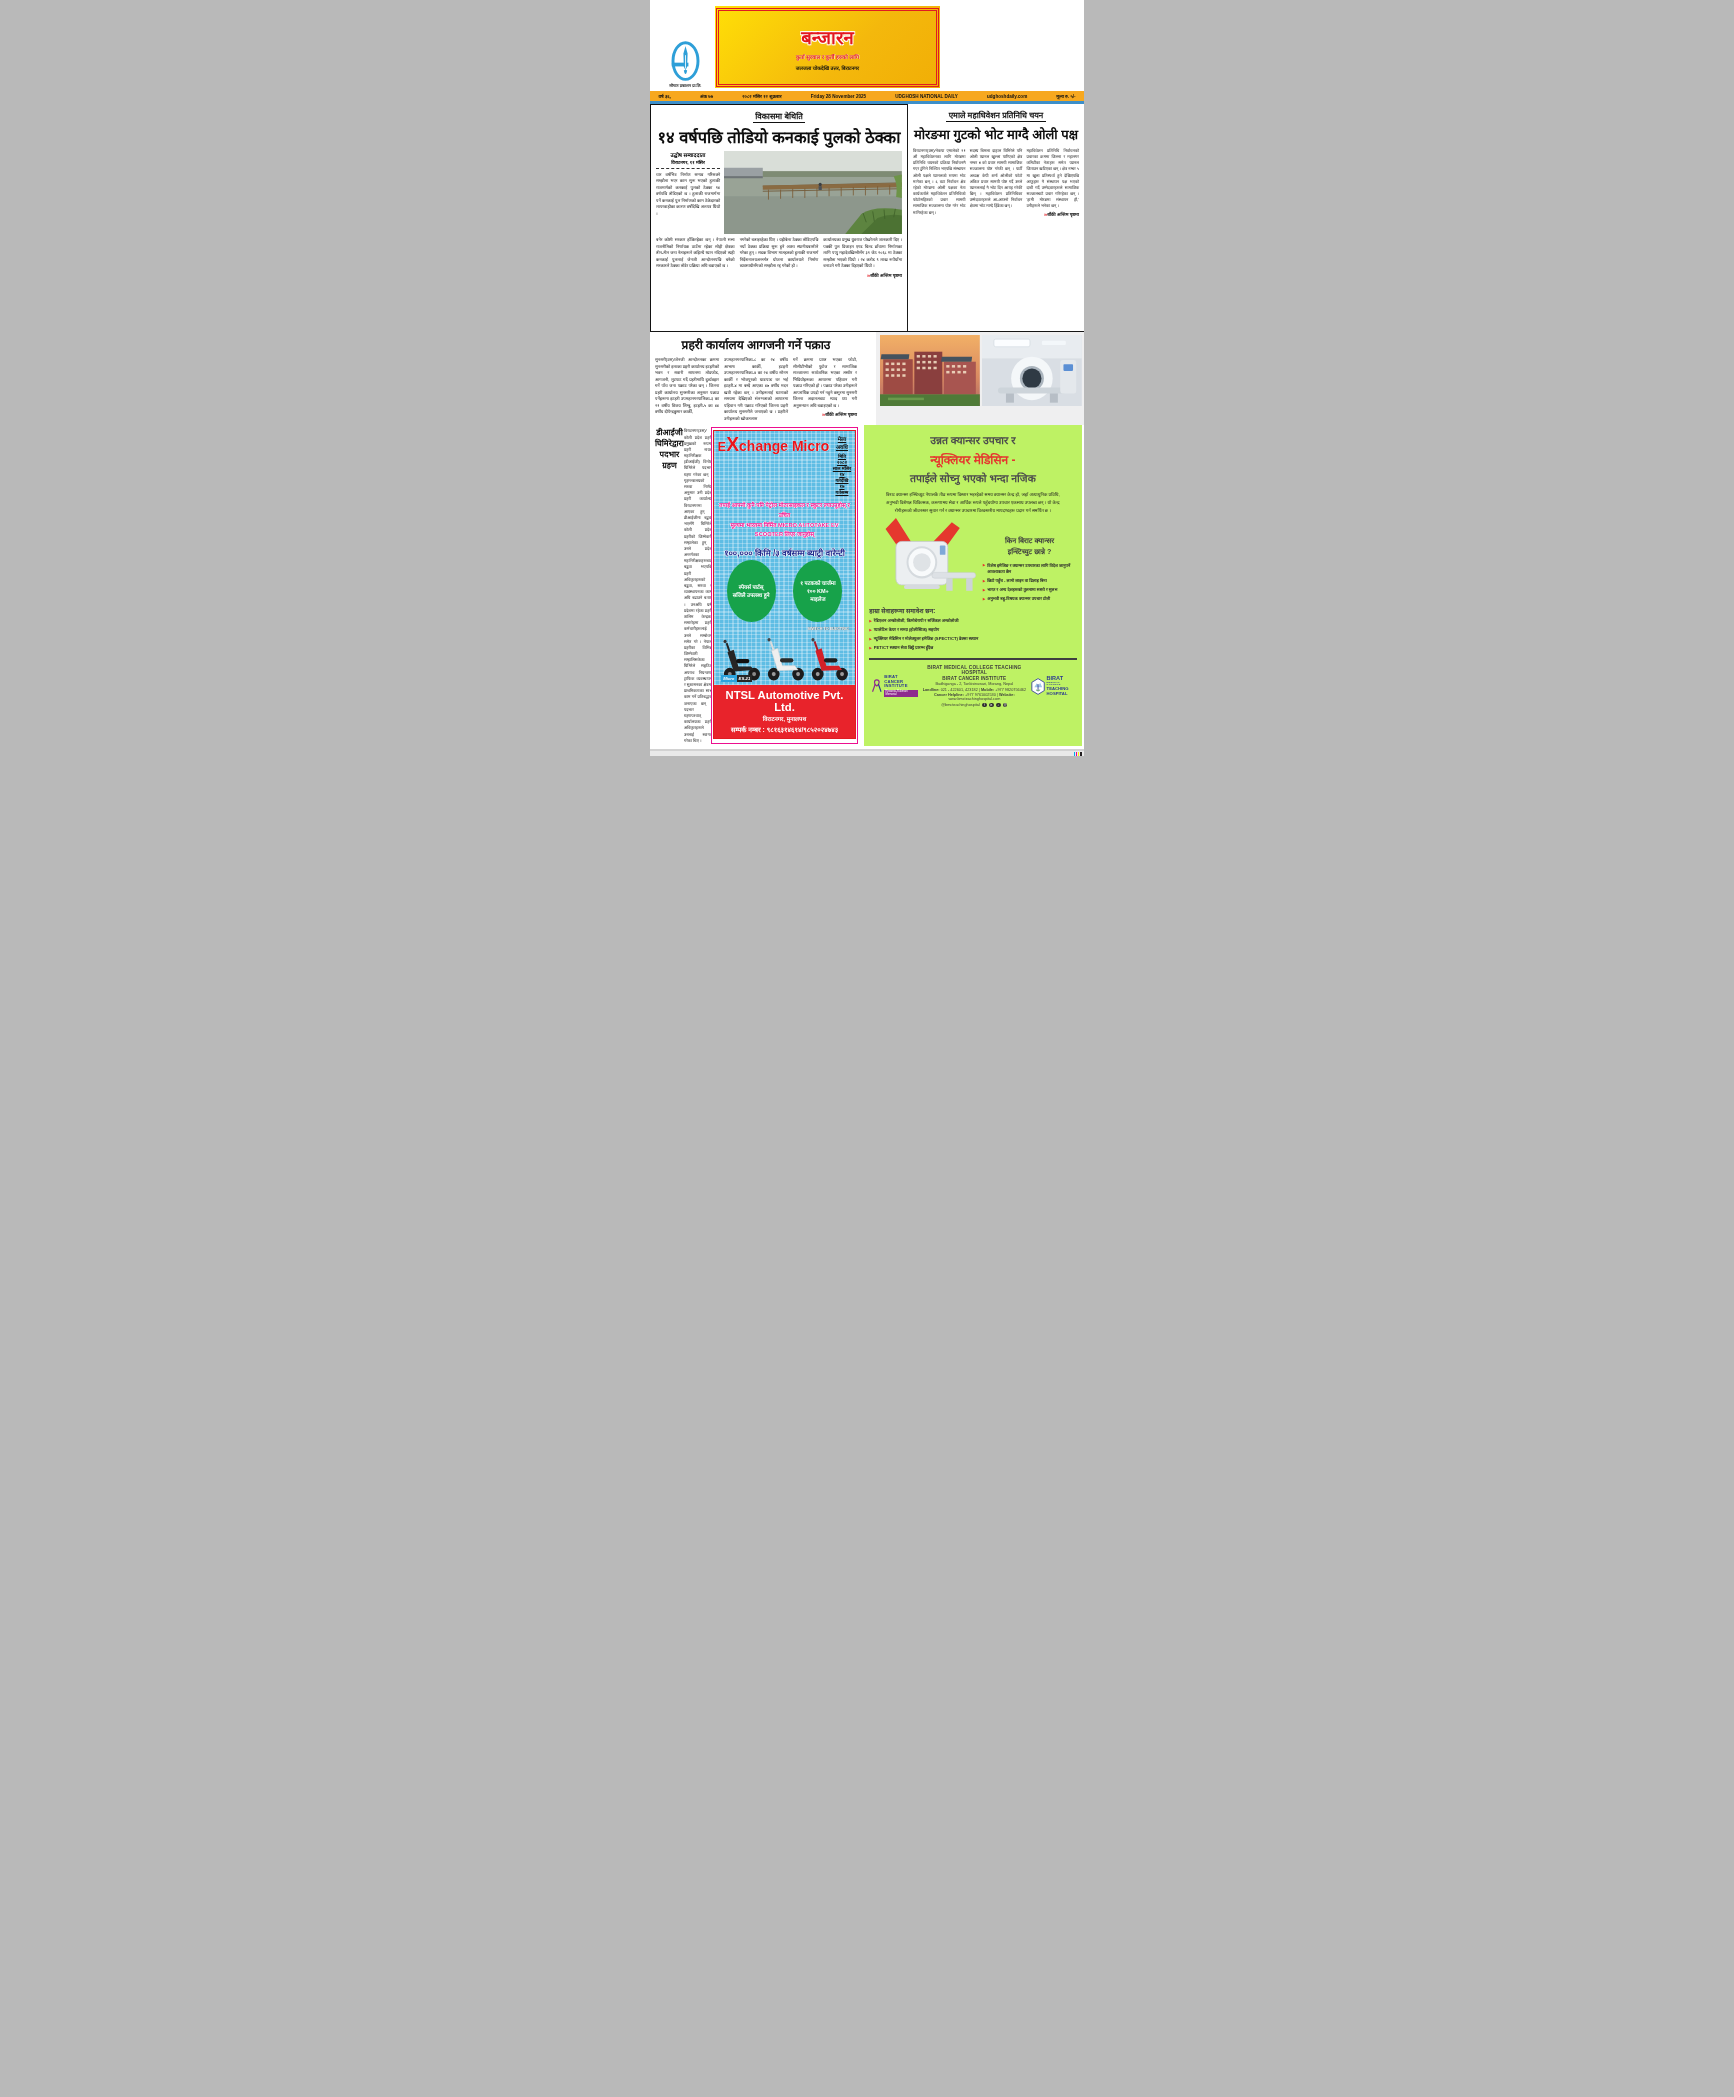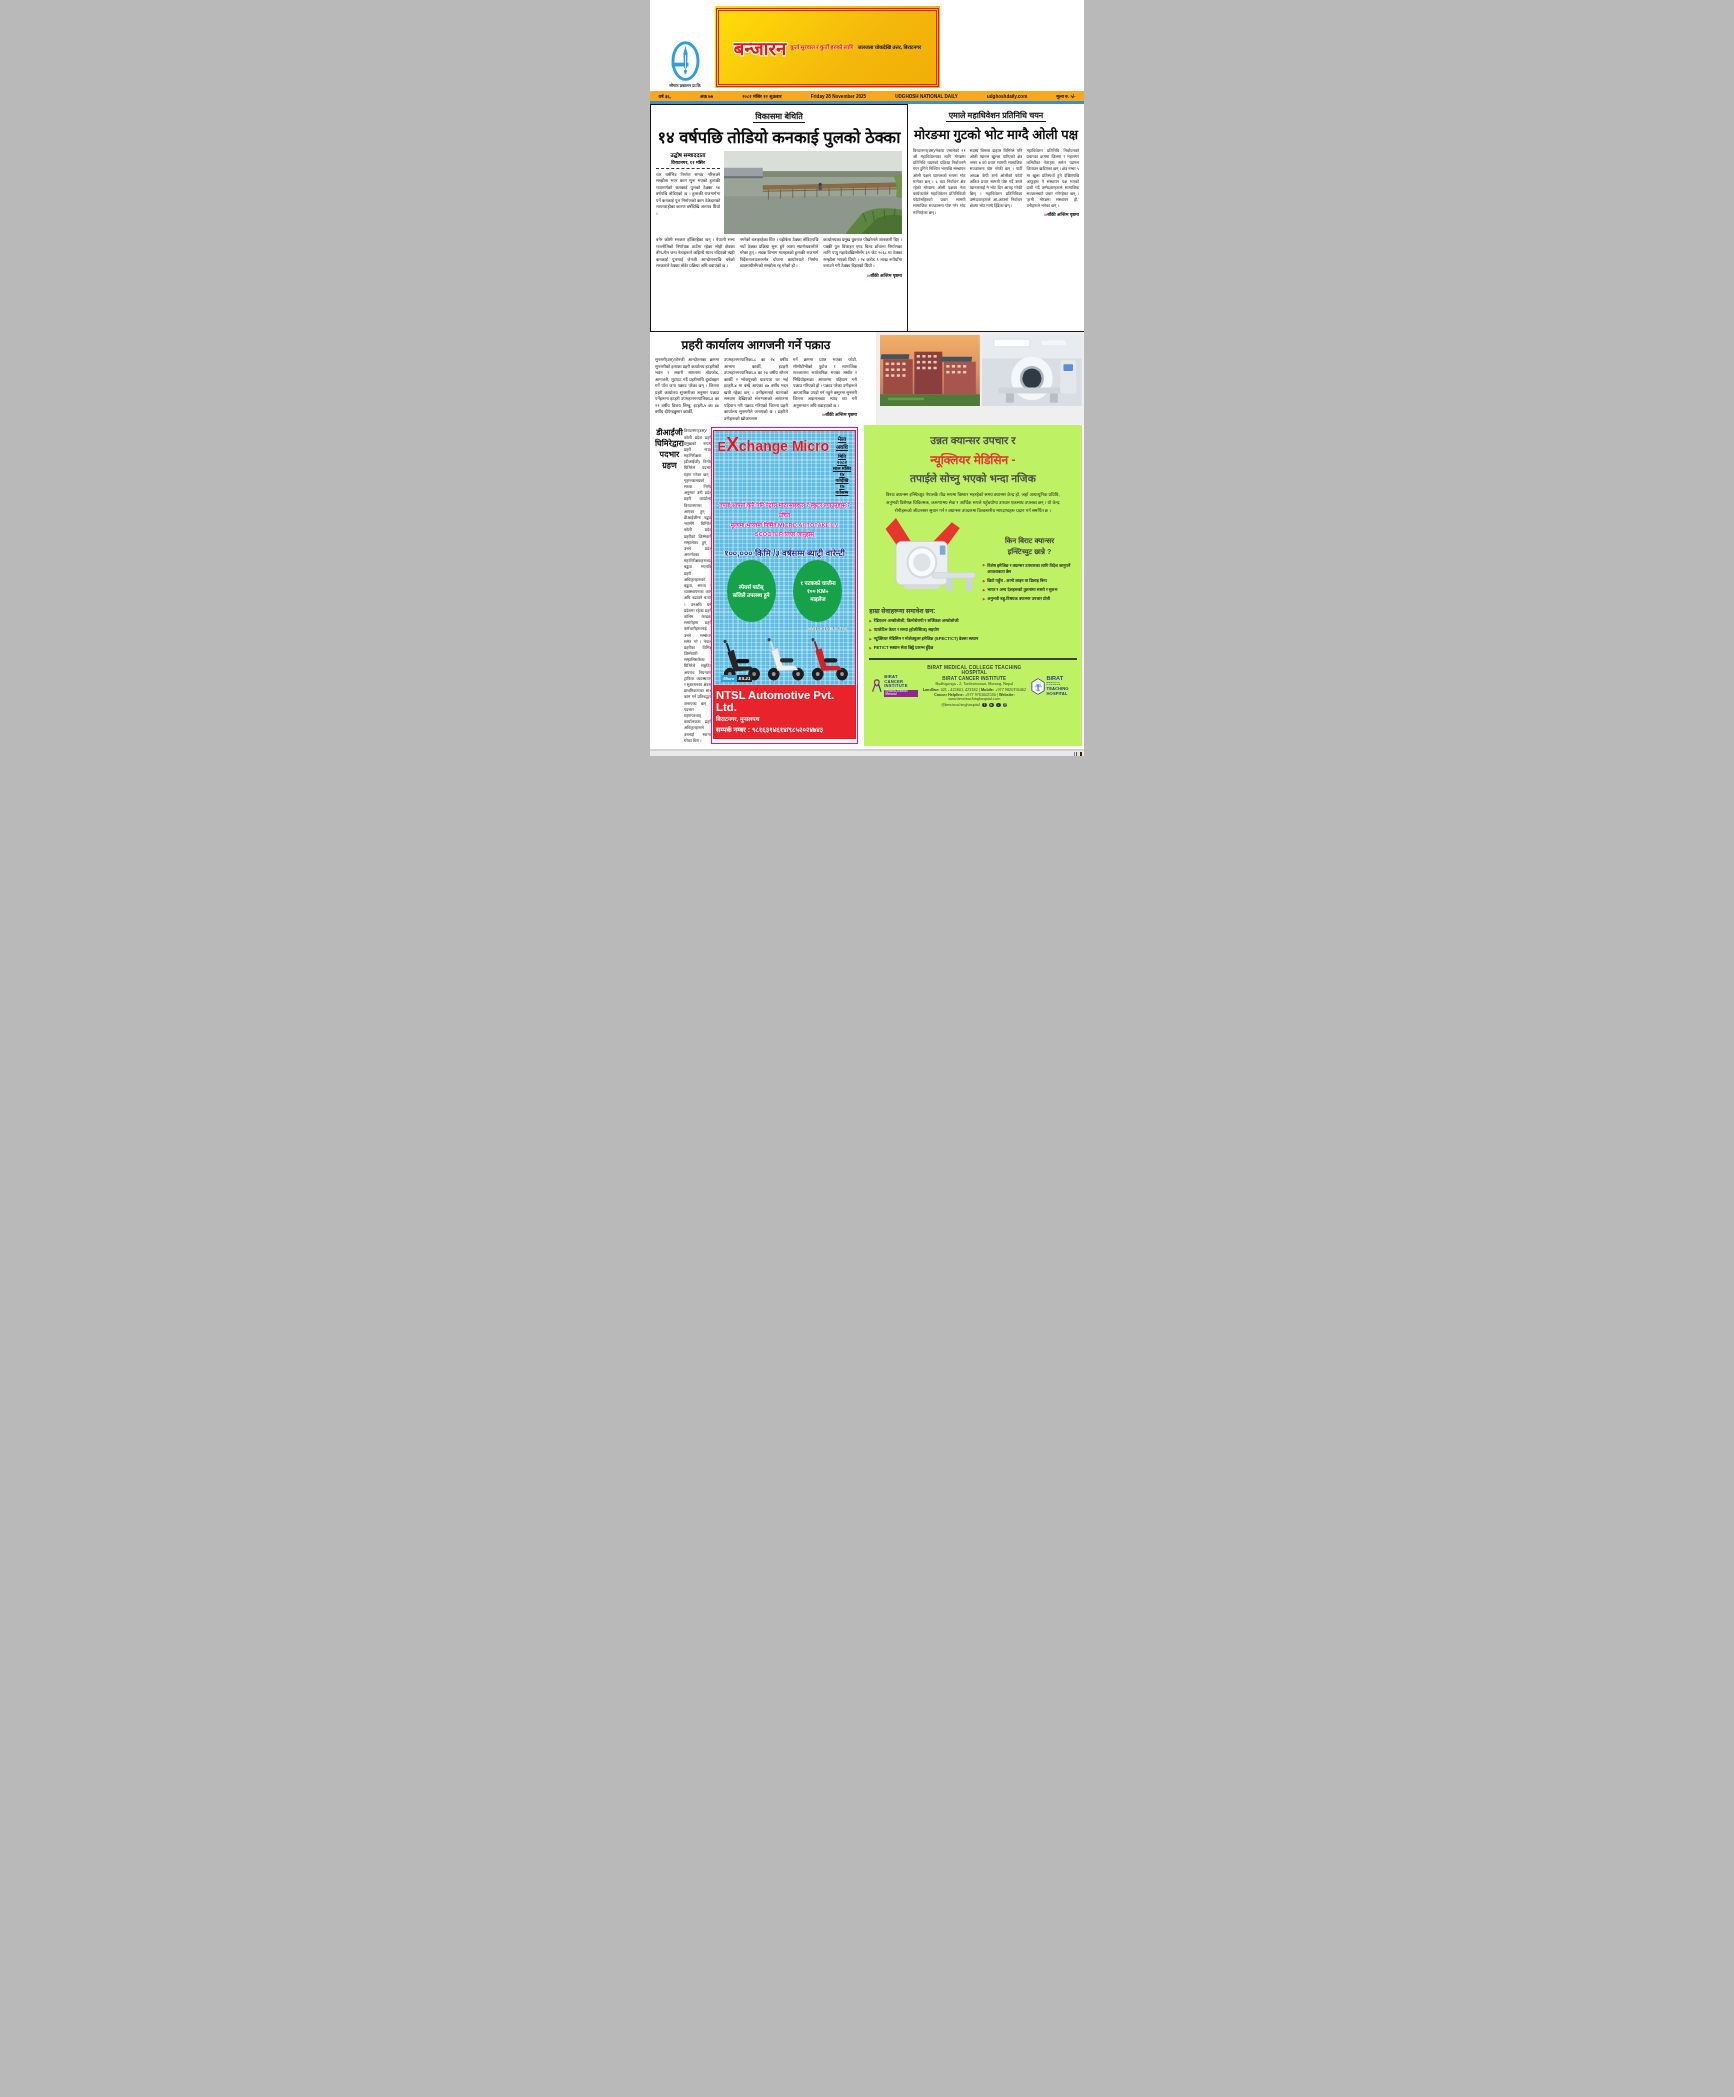--- a/index.html
+++ b/index.html
@@ -9,21 +9,21 @@
   
   .header { display:grid; grid-template-columns:59px 1fr 138px; align-items:stretch; padding:4.2px 5.9px 0.8px; height:91px; }
   .logo-box { display:flex; flex-direction:column; align-items:center; justify-content:flex-end; padding-bottom:2.5px; }
   .logo-box svg { width:31px; height:40px; }
   .publisher { font-size:4px; font-weight:bold; color:#222; margin-top:1.7px; white-space:nowrap; }
   .masthead-center { position:relative; text-align:center; }
   .tagline { position:absolute; top:3.4px; left:33px; font-size:5.9px; font-weight:bold; color:#111; }
   .masthead-title { font-size:45px; font-weight:800; color:#5a3b9c; line-height:1.12; letter-spacing:0.8px; }
   .national-daily { position:absolute; right:11px; bottom:1.7px; color:#e01b22; font-size:6.7px; font-weight:bold; }
   .banjaran { background:linear-gradient(135deg,#ffdf07,#f4b80c 60%,#f1ae06); padding:3.4px; height:82px; align-self:center; }
-  .banjaran-inner { border:0.8px solid #e01b22; outline:0.4px solid #e01b22; outline-offset:1.3px; height:100%; display:flex; flex-direction:row; align-items:center; justify-content:center; gap:4.2px; padding:2.5px; }
+  .banjaran-inner { border:0.8px solid #e01b22; outline:0.4px solid #e01b22; outline-offset:1.3px; height:100%; display:flex; flex-direction:column; align-items:center; justify-content:center; gap:4.2px; padding:2.5px; }
   .banjaran-title { color:#e3181f; font-size:18.5px; font-weight:800; text-shadow:0.8px 0.8px 0 #fff,-0.8px -0.8px 0 #fff,0.8px -0.8px 0 #fff,-0.8px 0.8px 0 #fff; }
   .banjaran-sub { color:#e3181f; font-size:5.5px; font-weight:bold; text-shadow:0.4px 0.4px 0 #fff; }
   .banjaran-addr { color:#111; font-size:5px; font-weight:bold; }
 
   
   .datebar { background:#f7a81f; display:flex; justify-content:space-between; align-items:center; padding:2.1px 8.4px; font-size:4.6px; font-weight:bold; color:#111; }
   .datebar-blue { height:2.9px; background:#3d8fc9; }
 
   
   .main { display:grid; grid-template-columns:257px 1fr; min-height:227px; }
@@ -81,21 +81,21 @@
       text-shadow:0.4px 0.4px 0 #fff,-0.4px -0.4px 0 #fff,0.4px -0.4px 0 #fff,-0.4px 0.4px 0 #fff; }
   .ex-circles { display:flex; justify-content:space-around; margin-top:2.5px; }
   .ex-circle { width:49px; height:62px; background:#17a24a; border-radius:50%; color:#fff; font-weight:800; font-size:5.5px;
       display:flex; align-items:center; justify-content:center; text-align:center; padding:5.9px; line-height:1.5; }
   .ex-scooters { position:relative; height:62px; margin-top:0.8px; }
   .ex-scooters svg { width:100%; height:100%; display:block; }
   .ex-model { position:absolute; left:3.4px; bottom:3.4px; font-weight:800; font-size:4.2px; display:flex; }
   .ex-model .m1 { background:#2ba3dd; color:#fff; padding:0.8px 2.1px; font-style:italic; }
   .ex-model .m2 { background:#262626; color:#fff; padding:0.8px 2.1px; font-style:italic; }
   .ex-switch { position:absolute; right:2.5px; top:4.2px; color:#f2f2f2; font-weight:800; font-size:3.8px; text-shadow:0.4px 0.4px 0.8px #555; }
-  .ntsl { background:#e8232b; color:#fff; text-align:left; padding:3.8px 1.7px 4.2px; margin:0 -3.4px; }
+  .ntsl { background:#e8232b; color:#fff; text-align:center; padding:3.8px 1.7px 4.2px; margin:0 -3.4px; }
   .ntsl-name { font-size:11.3px; font-weight:800; }
   .ntsl-addr { font-size:5.9px; font-weight:bold; margin-top:1.7px; }
   .ntsl-contact { font-size:6.7px; font-weight:800; margin-top:2.5px; }
 
   
   .cancer { background:#bef264; margin:0 2.5px 0 4.2px; padding:1.7px 4.2px 3.4px; display:flex; flex-direction:column; }
   .cancer-headline { text-align:center; margin-top:5.9px; line-height:1.5; }
   .ch1,.ch3 { font-size:10.5px; color:#4d4d4d; font-weight:800; }
   .ch2 { font-size:12px; color:#e5372e; font-weight:800; margin:2.5px 0; }
   .cancer-para { font-size:4.4px; line-height:1.75; text-align:center; color:#1d1d1d; padding:4.2px 11px 0; }

